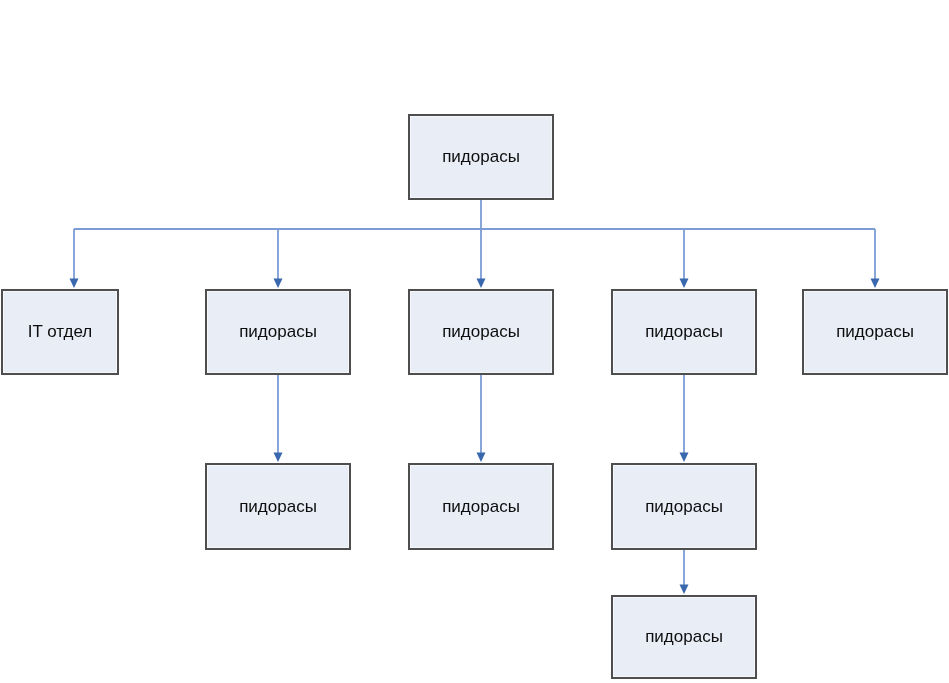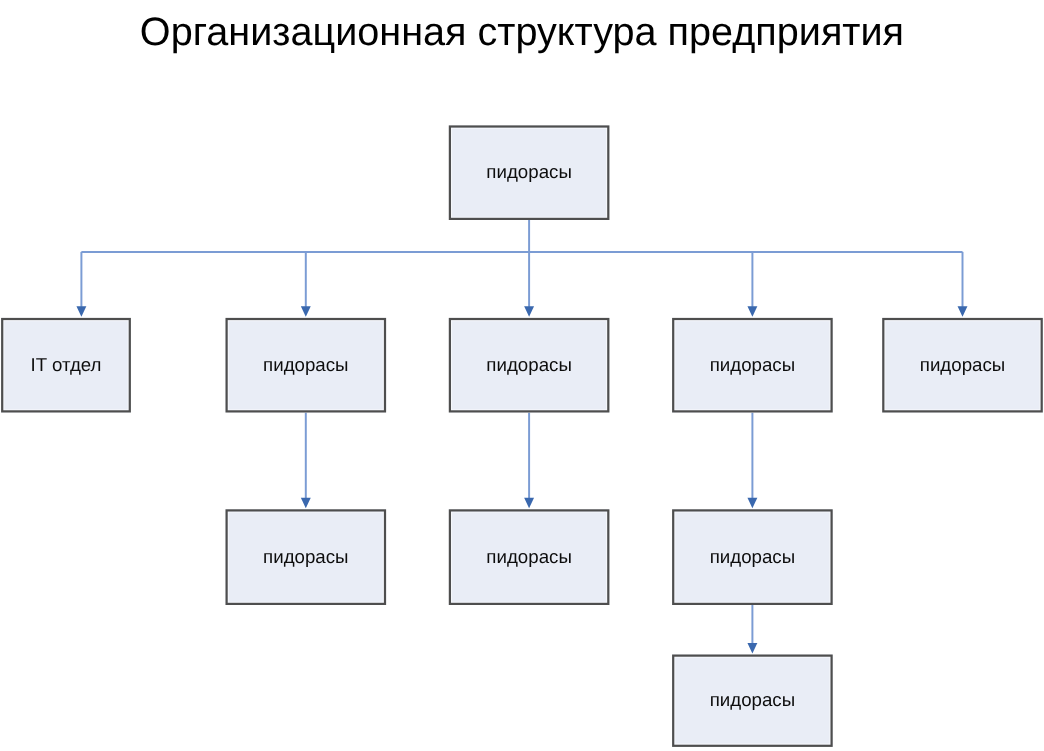--- a/index.html
+++ b/index.html
@@ -21,21 +21,20 @@
     display:flex;align-items:center;justify-content:center;
     font-size:17px;color:#0d0d0d;
     box-shadow:inset 0 0 0 1px rgba(255,255,255,0.55);
   }
   .node span{white-space:nowrap;}
 </style>
 </head>
 <body>
 
 <div class="canvas" style="--box-fill: #e9edf6; --box-border: #4e4e4e; --line: #7b9cd4; --arrow: #3a68ae;">
-  <div class="title">Организационная структура предприятия</div>
   <svg id="edge-layer" class="edge-layer" width="949" height="683">
       <line x1="481" y1="200" x2="481" y2="229" stroke="#7b9cd4" stroke-width="1.8"></line>
       <line x1="74" y1="229" x2="875" y2="229" stroke="#7b9cd4" stroke-width="1.8"></line>
       <line x1="74" y1="229" x2="74" y2="279" stroke="#7b9cd4" stroke-width="1.8"></line>
       <polygon points="69.5,278.5 78.5,278.5 74,288" fill="#3a68ae"></polygon>
       <line x1="278" y1="229" x2="278" y2="279" stroke="#7b9cd4" stroke-width="1.8"></line>
       <polygon points="273.5,278.5 282.5,278.5 278,288" fill="#3a68ae"></polygon>
       <line x1="481" y1="229" x2="481" y2="279" stroke="#7b9cd4" stroke-width="1.8"></line>
       <polygon points="476.5,278.5 485.5,278.5 481,288" fill="#3a68ae"></polygon>
       <line x1="684" y1="229" x2="684" y2="279" stroke="#7b9cd4" stroke-width="1.8"></line>

